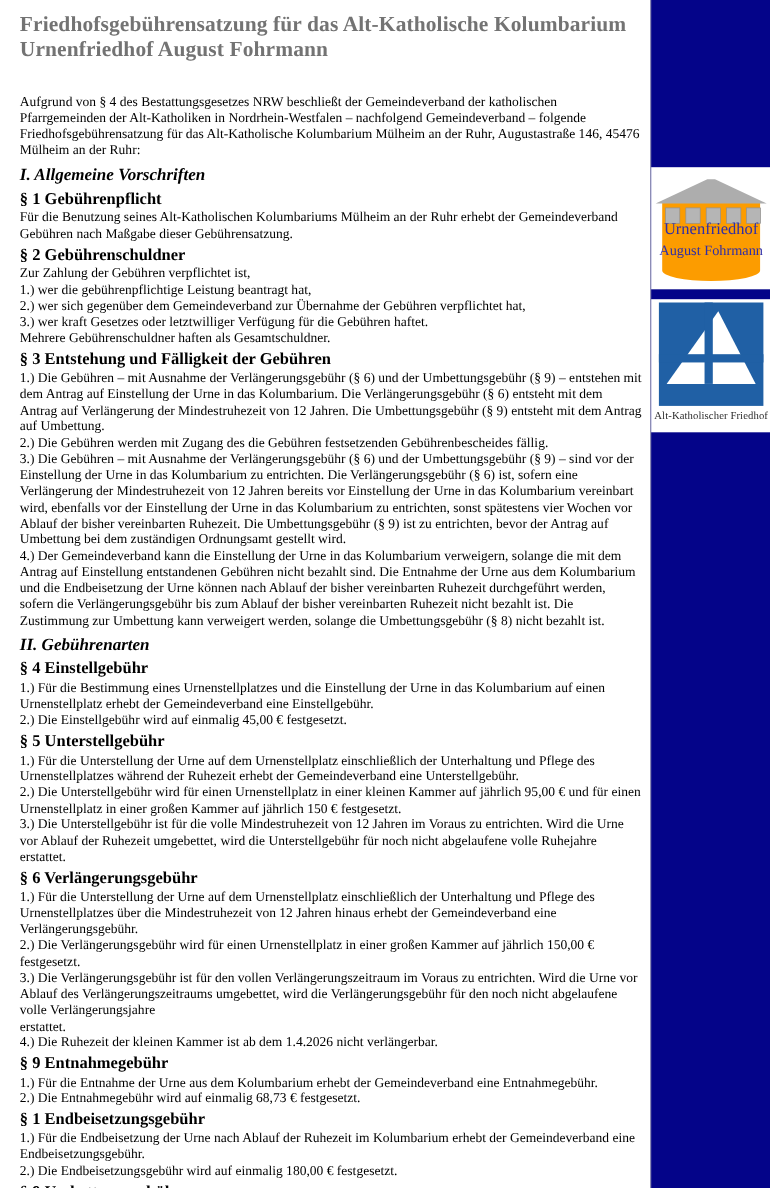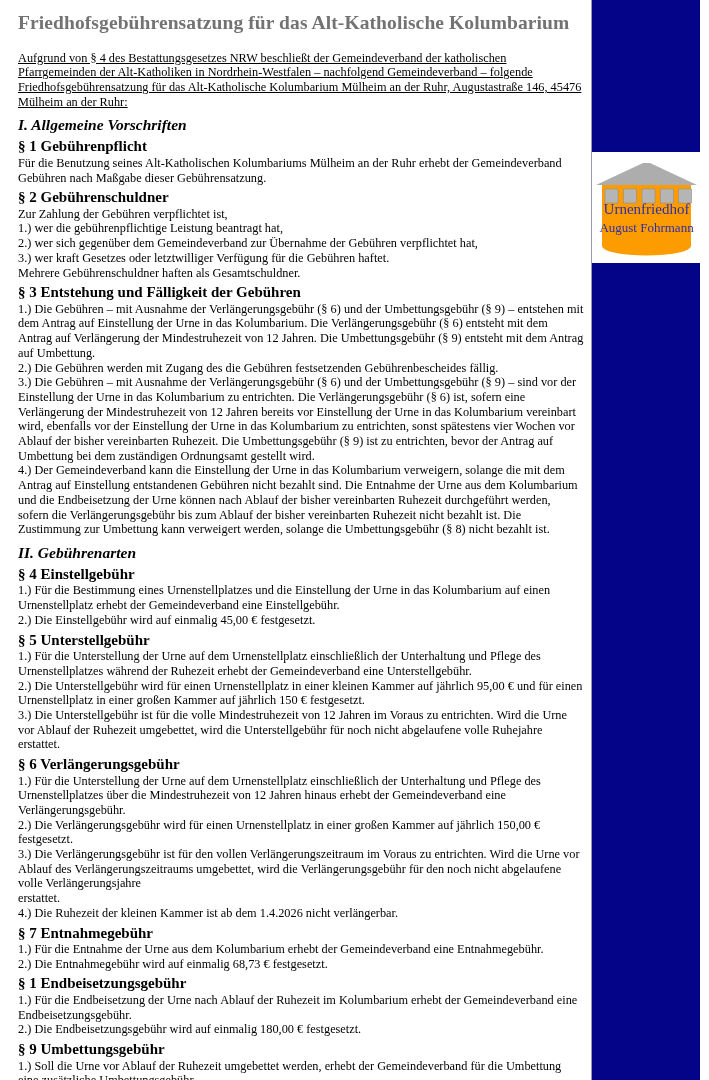--- a/index.html
+++ b/index.html
@@ -12,21 +12,21 @@
     color:#000;
   }
   .main {
     position:absolute; left:18px; top:12px; width:566px;
   }
   .title-line {
     color:#737373; font-weight:bold;
     font-size:19.5px; line-height:22.5px;
     letter-spacing:0.1px;
   }
-  .intro { margin-top:16px;text-decoration:underline; }
+  .intro { margin-top:28px; }
   .para, .intro {
     font-size:12.3px; line-height:14.7px;
     white-space:pre-line;
   }
   .part-head {
     font-size:15.5px; font-weight:bold;
     margin:7px 0 2px 0; line-height:18px;font-style:italic;
   }
   .sec-head {
     font-size:15px; font-weight:bold;
@@ -57,20 +57,21 @@
     position:absolute; top:101px; width:100%;
     text-align:center; font-size:9.7px; color:#2b2b2b;
     letter-spacing:0.1px;
   }
 </style>
 </head>
 <body>
 
 <div class="main">
   <div class="title-line">Friedhofsgebührensatzung für das Alt-Katholische Kolumbarium</div>
+  <div class="title-line">Urnenfriedhof August Fohrmann</div>
 
   <div class="intro">Aufgrund von § 4 des Bestattungsgesetzes NRW beschließt der Gemeindeverband der katholischen Pfarrgemeinden der Alt-Katholiken in Nordrhein-Westfalen – nachfolgend Gemeindeverband – folgende Friedhofsgebührensatzung für das Alt-Katholische Kolumbarium Mülheim an der Ruhr, Augustastraße 146, 45476 Mülheim an der Ruhr:</div>
   <div class="part-head">I. Allgemeine Vorschriften</div>
   <div class="sec-head">§ 1 Gebührenpflicht</div>
   <div class="para">Für die Benutzung seines Alt-Katholischen Kolumbariums Mülheim an der Ruhr erhebt der Gemeindeverband Gebühren nach Maßgabe dieser Gebührensatzung.</div>
   <div class="sec-head">§ 2 Gebührenschuldner</div>
   <div class="para">Zur Zahlung der Gebühren verpflichtet ist,
 1.) wer die gebührenpflichtige Leistung beantragt hat,
 2.) wer sich gegenüber dem Gemeindeverband zur Übernahme der Gebühren verpflichtet hat,
 3.) wer kraft Gesetzes oder letztwilliger Verfügung für die Gebühren haftet.
@@ -87,21 +88,21 @@
   <div class="sec-head">§ 5 Unterstellgebühr</div>
   <div class="para">1.) Für die Unterstellung der Urne auf dem Urnenstellplatz einschließlich der Unterhaltung und Pflege des Urnenstellplatzes während der Ruhezeit erhebt der Gemeindeverband eine Unterstellgebühr.
 2.) Die Unterstellgebühr wird für einen Urnenstellplatz in einer kleinen Kammer auf jährlich 95,00 € und für einen Urnenstellplatz in einer großen Kammer auf jährlich 150 € festgesetzt.
 3.) Die Unterstellgebühr ist für die volle Mindestruhezeit von 12 Jahren im Voraus zu entrichten. Wird die Urne vor Ablauf der Ruhezeit umgebettet, wird die Unterstellgebühr für noch nicht abgelaufene volle Ruhejahre erstattet.</div>
   <div class="sec-head">§ 6 Verlängerungsgebühr</div>
   <div class="para">1.) Für die Unterstellung der Urne auf dem Urnenstellplatz einschließlich der Unterhaltung und Pflege des Urnenstellplatzes über die Mindestruhezeit von 12 Jahren hinaus erhebt der Gemeindeverband eine Verlängerungsgebühr.
 2.) Die Verlängerungsgebühr wird für einen Urnenstellplatz in einer großen Kammer auf jährlich 150,00 € festgesetzt.
 3.) Die Verlängerungsgebühr ist für den vollen Verlängerungszeitraum im Voraus zu entrichten. Wird die Urne vor Ablauf des Verlängerungszeitraums umgebettet, wird die Verlängerungsgebühr für den noch nicht abgelaufene volle Verlängerungsjahre
 erstattet.
 4.) Die Ruhezeit der kleinen Kammer ist ab dem 1.4.2026 nicht verlängerbar.</div>
-  <div class="sec-head">§ 7 Entnahmegebühr</div>
+  <div class="sec-head">§ 9 Entnahmegebühr</div>
   <div class="para">1.) Für die Entnahme der Urne aus dem Kolumbarium erhebt der Gemeindeverband eine Entnahmegebühr.
 2.) Die Entnahmegebühr wird auf einmalig 68,73 € festgesetzt.</div>
   <div class="sec-head">§ 1 Endbeisetzungsgebühr</div>
   <div class="para">1.) Für die Endbeisetzung der Urne nach Ablauf der Ruhezeit im Kolumbarium erhebt der Gemeindeverband eine Endbeisetzungsgebühr.
 2.) Die Endbeisetzungsgebühr wird auf einmalig 180,00 € festgesetzt.</div>
   <div class="sec-head">§ 9 Umbettungsgebühr</div>
   <div class="para">1.) Soll die Urne vor Ablauf der Ruhezeit umgebettet werden, erhebt der Gemeindeverband für die Umbettung eine zusätzliche Umbettungsgebühr.
 2.) Die Umbettungsgebühr wird auf einmalig 250,00 € festgesetzt.</div>
 
 </div>
@@ -117,14 +118,23 @@
         <rect x="31.5" y="37" width="13" height="14"></rect>
         <rect x="50" y="37" width="13" height="14"></rect>
         <rect x="68.5" y="37" width="13" height="14"></rect>
         <rect x="86.5" y="37" width="13" height="14"></rect>
       </g>
     </svg>
     <div class="bl-text bl-line1">Urnenfriedhof</div>
     <div class="bl-text bl-line2">August Fohrmann</div>
   </div>
 
+  <div class="logo-box logo-cross">
+    <svg width="109" height="121" viewBox="0 0 109 121">
+      <rect x="7" y="3" width="95" height="94" fill="#2060A5"></rect>
+      <polygon points="61,11 14,77 95,77" fill="#ffffff"></polygon>
+      <rect x="48.5" y="3" width="7.5" height="74" fill="#2060A5"></rect>
+      <rect x="7" y="50" width="95" height="7.5" fill="#2060A5"></rect>
+    </svg>
+    <div class="cross-caption">Alt-Katholischer Friedhof</div>
+  </div>
 
 </div>
 
 </body></html>

